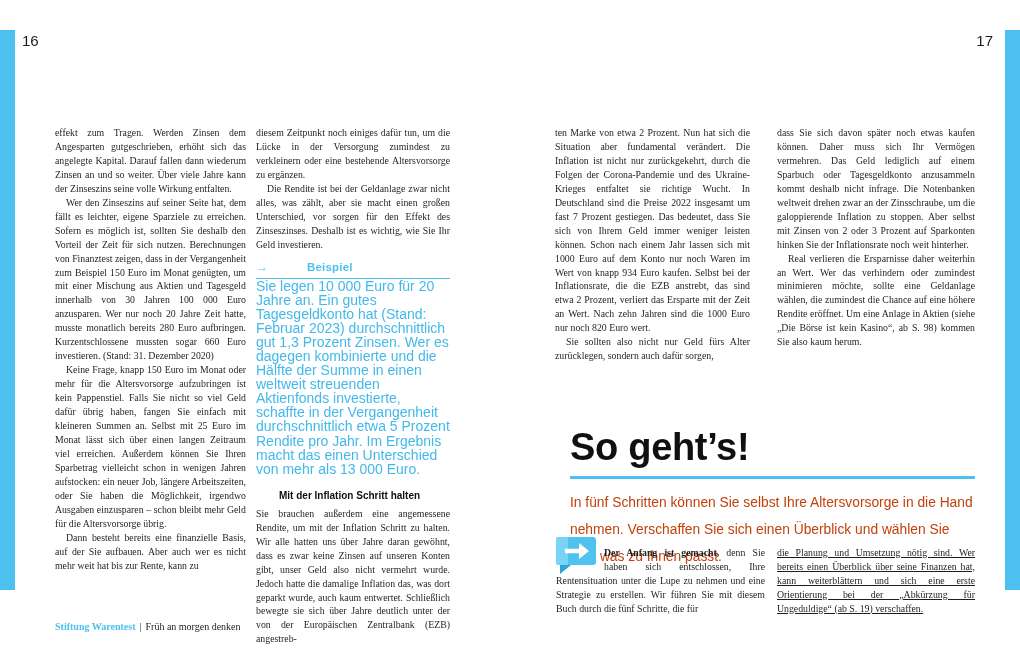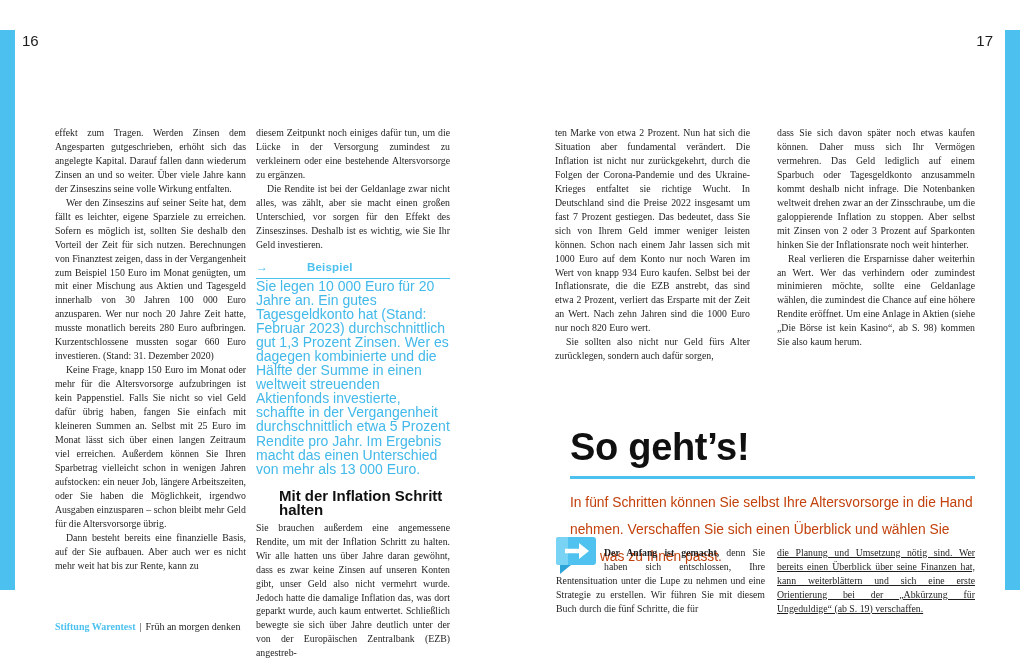--- a/index.html
+++ b/index.html
@@ -29,21 +29,21 @@
   #col-r1{left:555px;width:195px;}
   #col-r2{left:777px;width:198px;}
 
   .example{margin-top:9px;font-family:"Liberation Sans",sans-serif;text-align:left;}
   .example-head{display:flex;align-items:baseline;gap:5px;border-bottom:1.5px solid var(--accent);
                 padding-bottom:3px;}
   .example-arrow{color:var(--accent);font-size:12px;font-weight:bold;}
   .example-label{color:var(--accent);font-size:11.5px;font-weight:bold;letter-spacing:.2px;padding-left:34px;}
   .example-body{margin:6px 0 0 13px;color:var(--accent-text);font-size:14px;line-height:14.1px;}
 
-  .sub-heading{font-family:"Liberation Sans",sans-serif;font-weight:bold;font-size:15px;
+  .sub-heading{font-family:"Liberation Sans",sans-serif;font-weight:bold;font-size:10px;
                color:#101010;margin:13px 0 4px;text-align:left;padding-left:23px;}
 
   #section{position:absolute;left:570px;top:426px;width:405px;
            font-family:"Liberation Sans",sans-serif;}
   #section-title{margin:0;font-size:38px;font-weight:bold;color:#101010;letter-spacing:-.3px;}
   .section-rule{height:3px;background:var(--accent);margin-top:7px;}
   .section-intro{margin-top:10px;font-size:13.8px;line-height:27px;color:#c2410c;}
 
   .step-col{position:absolute;top:536px;text-align:justify;font-size:9.8px;line-height:13.95px;}
   #step-l{left:556px;width:209px;}

